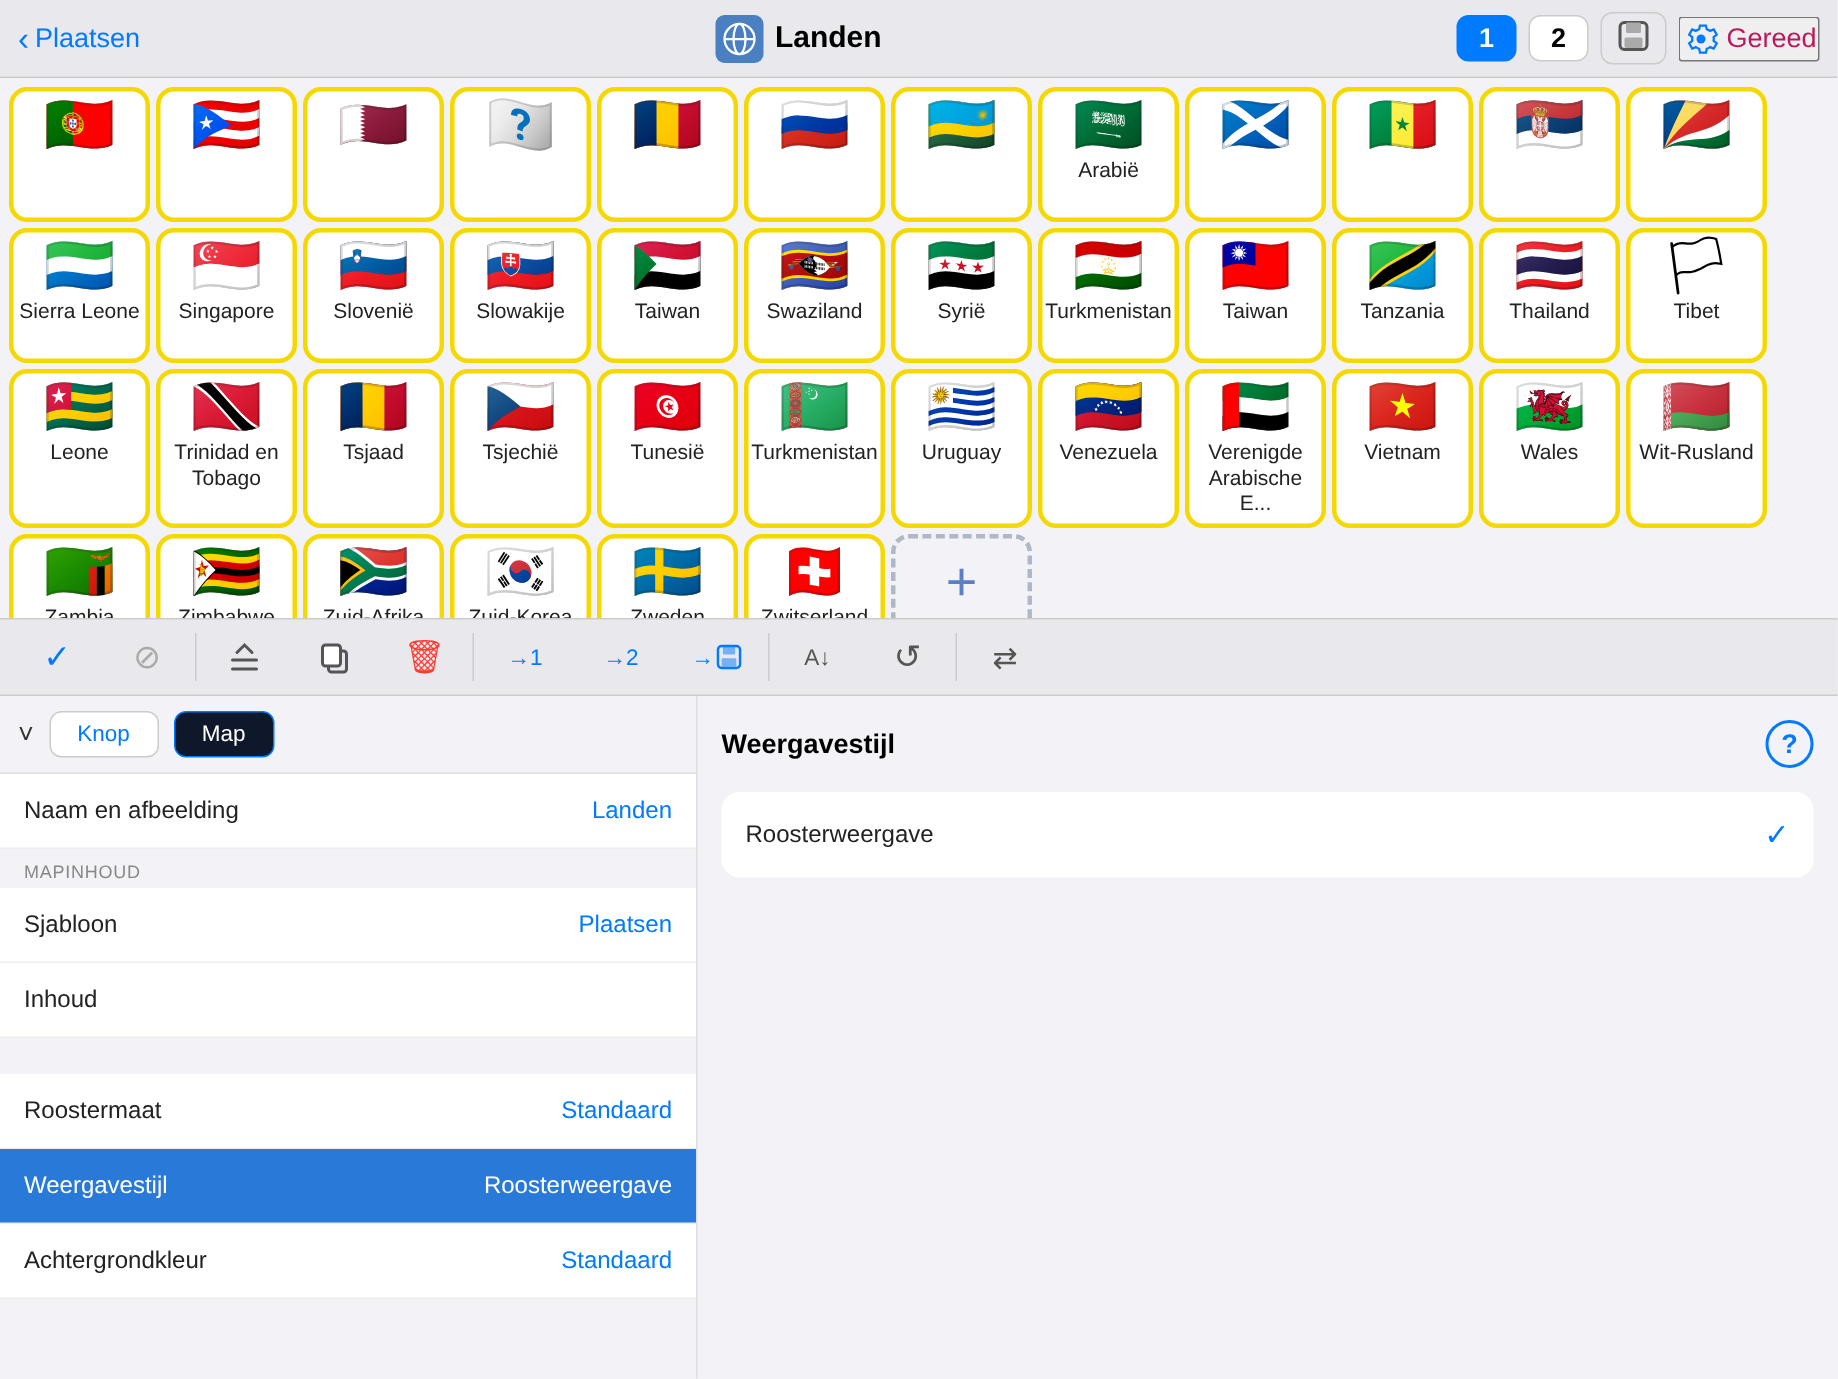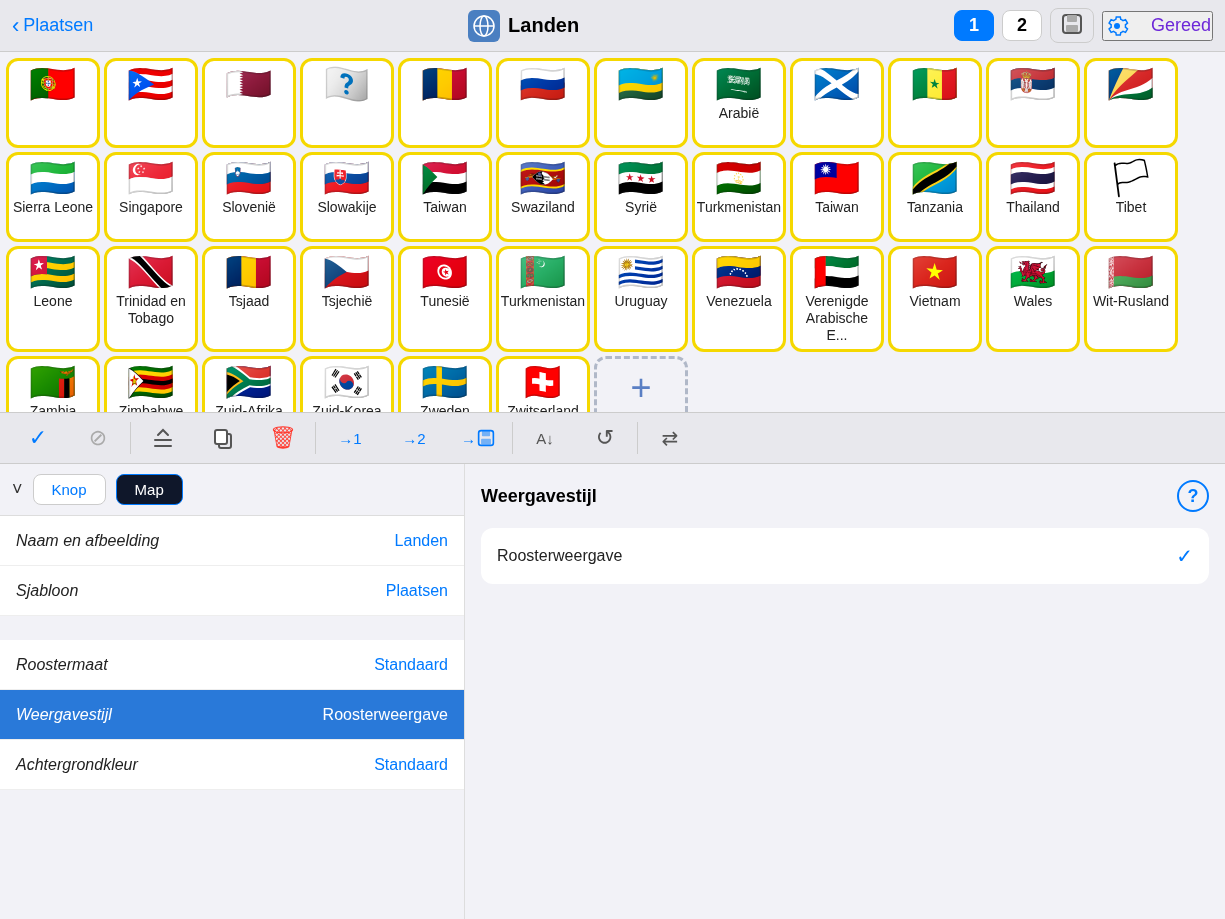--- a/index.html
+++ b/index.html
@@ -14,21 +14,21 @@
     .back-btn { display: flex; align-items: center; gap: 4px; color: #007aff; font-size: 18px; cursor: pointer; }
     .back-arrow { font-size: 22px; color: #007aff; }
     .top-bar-center { display: flex; align-items: center; gap: 8px; }
     .landen-icon { width: 32px; height: 32px; background: #4a7fc1; border-radius: 6px; display: flex; align-items: center; justify-content: center; }
     .landen-icon svg { width: 24px; height: 24px; }
     .top-bar-title { font-size: 20px; font-weight: 600; color: #000; }
     .top-bar-right { display: flex; align-items: center; gap: 8px; }
     .page-btn { background: #fff; border: 1px solid #ccc; border-radius: 8px; padding: 4px 14px; font-size: 18px; font-weight: 600; cursor: pointer; }
     .page-btn.active { background: #007aff; color: #fff; border-color: #007aff; }
     .page-save-btn { background: #e8e8ed; border: 1px solid #ccc; border-radius: 8px; padding: 4px 10px; cursor: pointer; }
-    .gear-btn { display: flex; align-items: center; gap: 21px; color: #6d28d9; font-size: 18px; cursor: pointer; }
+    .gear-btn { display: flex; align-items: center; gap: 4px; color: #be185d; font-size: 18px; cursor: pointer; }
 
     
     .flags-area {
       background: #f2f2f7; padding: 6px 6px 0 6px; height: 360px; overflow-y: auto;
     }
     .flags-grid { display: flex; flex-wrap: wrap; gap: 4px; }
     .flag-item {
       display: flex; flex-direction: column; align-items: center; justify-content: flex-start;
       width: 94px; border: 3px solid #f5d800; border-radius: 12px; background: #fff;
       padding: 4px 2px 6px; cursor: pointer; min-height: 90px;
@@ -62,21 +62,21 @@
     .chevron-down { font-size: 18px; color: #333; cursor: pointer; }
     .tab-btn {
       padding: 6px 18px; border-radius: 8px; font-size: 15px; border: 1px solid #ccc;
       cursor: pointer; background: #fff; color: #007aff;
     }
     .tab-btn.active { background: #0f172a; color: #fff; border-color: #007aff; }
     .settings-row {
       display: flex; align-items: center; justify-content: space-between;
       padding: 14px 16px; background: #fff; border-bottom: 1px solid #eee; min-height: 50px;
     }
-    .settings-row-label { font-size: 16px; color: #222; font-style: italic; }
+    .settings-row-label { font-size: 16px; color: #222; }
     .settings-row-value { font-size: 16px; color: #007aff; }
     .section-header { padding: 8px 16px 4px; background: #f2f2f7; font-size: 12px; color: #888; letter-spacing: 0.5px; text-transform: uppercase; }
     .settings-row.active { background: #2979d9; }
     .settings-row.active .settings-row-label { color: #fff; }
     .settings-row.active .settings-row-value { color: #fff; }
 
     
     .right-panel { flex: 1; background: #f2f2f7; padding: 16px; overflow-y: auto; }
     .right-panel-header { display: flex; align-items: center; justify-content: space-between; margin-bottom: 16px; }
     .right-panel-title { font-size: 18px; font-weight: 600; color: #000; }
@@ -338,26 +338,31 @@
       <span class="chevron-down">˅</span>
       <button class="tab-btn">Knop</button>
       <button class="tab-btn active">Map</button>
     </div>
 
     <div class="settings-row">
       <span class="settings-row-label">Naam en afbeelding</span>
       <span class="settings-row-value">Landen</span>
     </div>
 
+    <div class="section-header">MAPINHOUD</div>
 
     <div class="settings-row">
       <span class="settings-row-label">Sjabloon</span>
       <span class="settings-row-value">Plaatsen</span>
     </div>
 
+    <div class="settings-row">
+      <span class="settings-row-label">Inhoud</span>
+      <span class="settings-row-value"></span>
+    </div>
 
     <div style="height: 24px; background: #f2f2f7;"></div>
 
 
     <div class="settings-row">
       <span class="settings-row-label">Roostermaat</span>
       <span class="settings-row-value">Standaard</span>
     </div>
 
     <div class="settings-row active">

